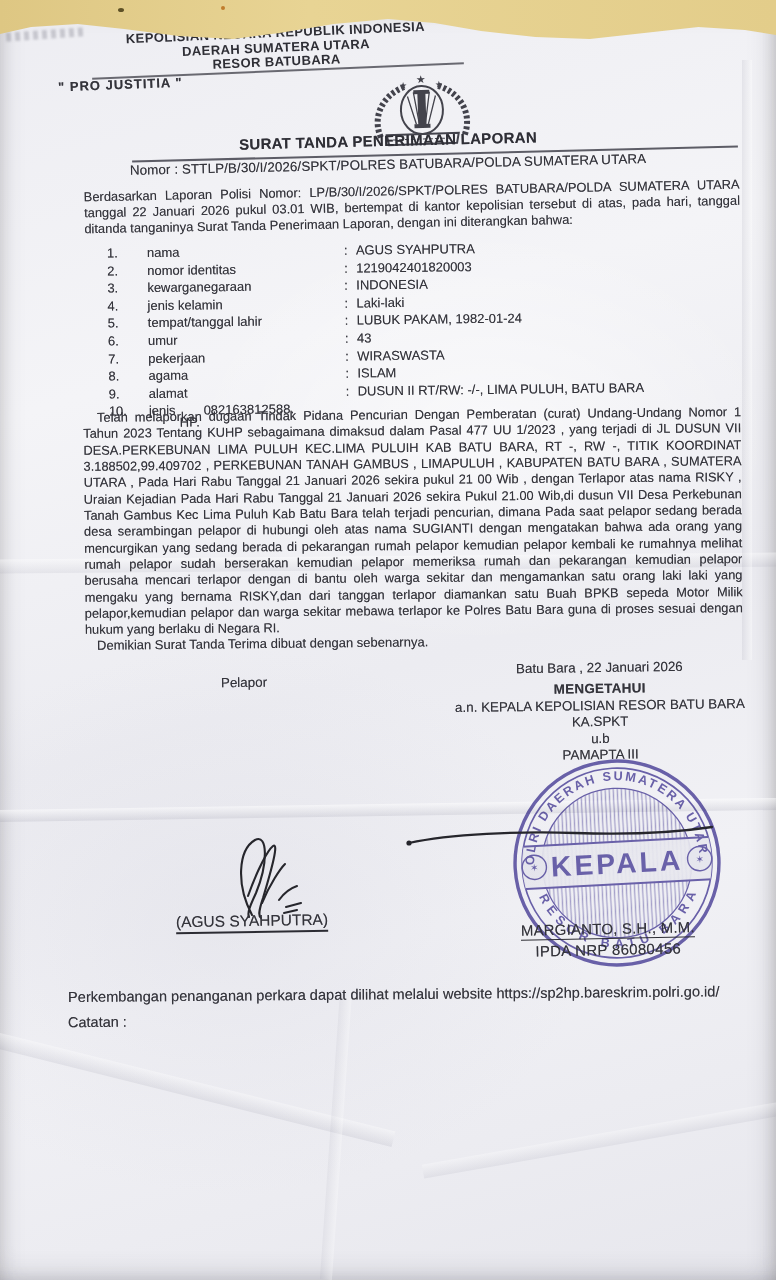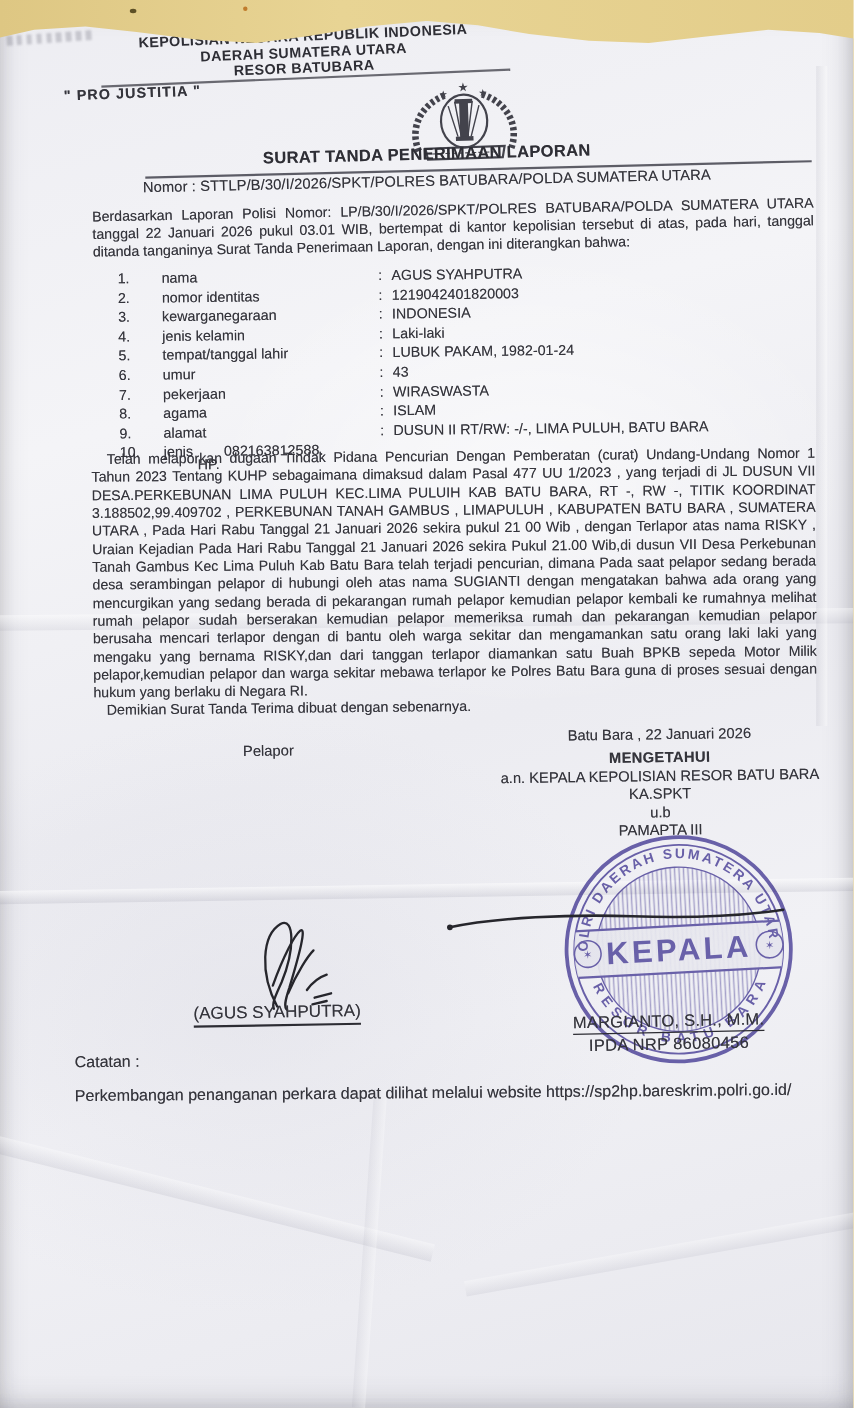--- a/index.html
+++ b/index.html
@@ -61,21 +61,21 @@
   .role-left{left:196px;top:675px;width:96px;text-align:center;font-size:13.4px;transform:rotate(-.8deg);}
 
   .stamp{left:510px;top:756px;width:214px;height:214px;transform:rotate(-3deg);opacity:.85;mix-blend-mode:multiply;}
 
   .name-left{left:172px;top:912px;width:160px;text-align:center;font-size:15.5px;transform:rotate(-1deg);}
   .name-left .nm{display:inline-block;border-bottom:2px solid #2c2c33;padding-bottom:1px;}
   .officer{left:498px;top:920px;width:220px;text-align:center;font-size:15px;transform:rotate(-1.2deg);}
   .officer .nm{display:inline-block;border-bottom:1.8px solid #2c2c33;padding-bottom:1px;letter-spacing:.2px;}
   .officer .nrp{margin-top:2px;font-size:15px;letter-spacing:.3px;}
 
-  .catatan-label{left:68px;top:958px;font-size:14.5px;transform:rotate(-.6deg);}
+  .catatan-label{left:68px;top:1014px;font-size:14.5px;transform:rotate(-.6deg);}
   .catatan-note{left:68px;top:986px;width:700px;font-size:14.6px;transform:rotate(-.5deg);}
 
   .sig-overlay{position:absolute;inset:0;pointer-events:none;}
 </style>
 </head>
 <body>
 
 <div class="speck" style="left:118px;top:8px;width:6px;height:4px;background:#5d5026;"></div>
 <div class="speck" style="left:221px;top:6px;width:4px;height:4px;background:#c07c2c;"></div>
 

